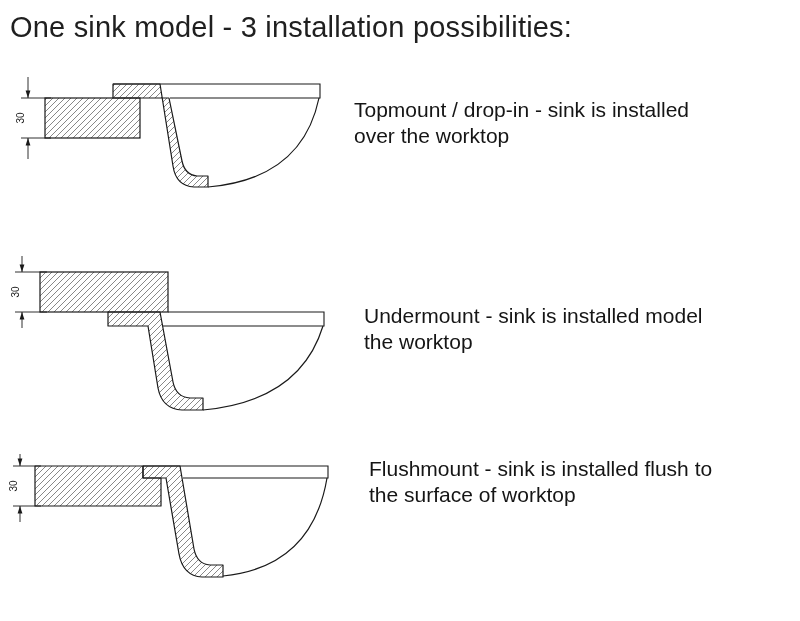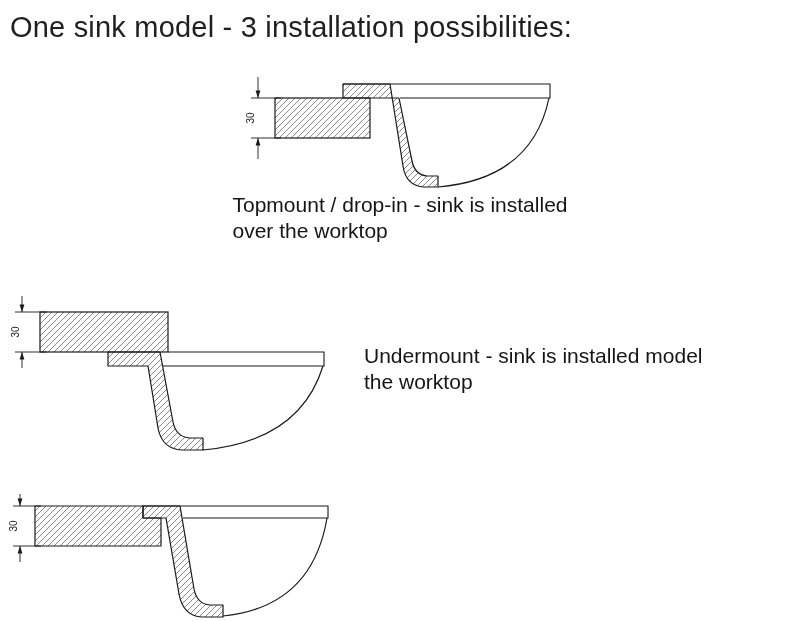--- a/index.html
+++ b/index.html
@@ -23,21 +23,21 @@
     font-weight: 400;
     color: #1f1f1f;
     margin: 2px 0 24px 0;
     letter-spacing: 0.2px;
   }
   .fig-row {
     display: flex;
     align-items: center;
     gap: 14px;
   }
-  .row-1 { margin-top: 6px; flex-direction: column; }
+  .row-1 { margin-top: 6px; }
   .row-2 { margin-top: 50px; }
   .row-3 { margin-top: 40px; }
   .caption {
     font-size: 21px;
     line-height: 1.25;
     width: 345px;
     color: #151515;
   }
   .row-1 .caption { margin-top: -26px; }
   .row-2 .caption { margin-top: -10px; }
@@ -130,15 +130,16 @@
       <text class="dim-text" x="7" y="32" text-anchor="middle" transform="rotate(-90 7 32)">30</text>
 
       <path d="M25,12 H133 V24 H151 V52 H25 Z" fill="url(#h3)" stroke="#1a1a1a" stroke-width="1.2" stroke-linejoin="round"></path>
 
       <path d="M133,12 H318 V24 H173" fill="none" stroke="#1a1a1a" stroke-width="1.1"></path>
 
       <path d="M133,12 H170 L184,95 Q187,110 200,111 H213 V123 H192 Q173,122 169,100 L156,24 H133 Z" fill="url(#h3)" stroke="#1a1a1a" stroke-width="1.2" stroke-linejoin="round"></path>
 
       <path d="M213,122 Q302,113 317,24" fill="none" stroke="#1a1a1a" stroke-width="1.2"></path>
     </svg>
+    <div class="caption">Flushmount - sink is installed flush to the surface of worktop</div>
   </div>
 
 </div>
 
 </body></html>

